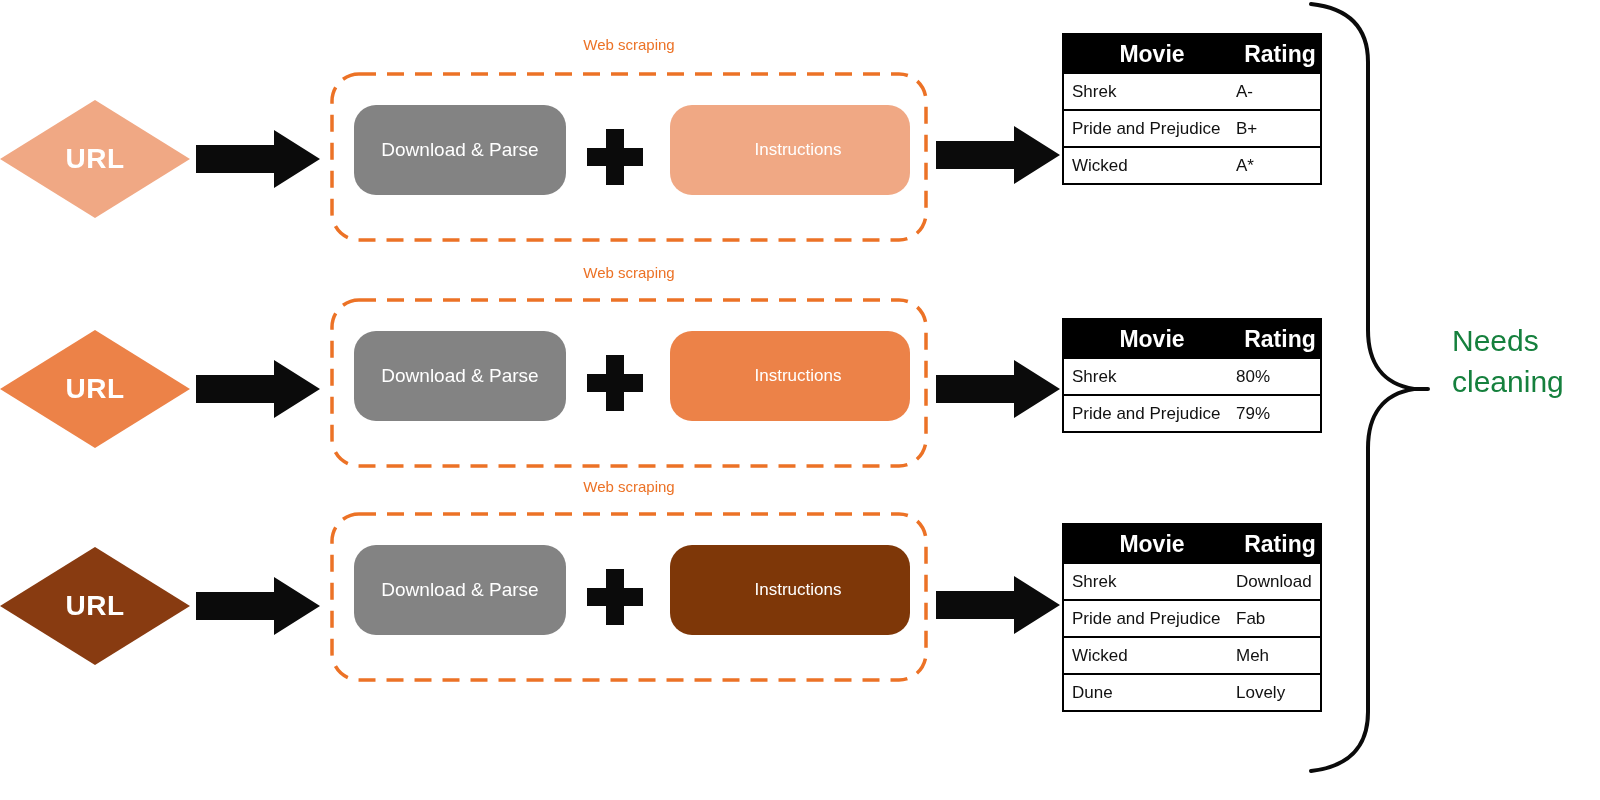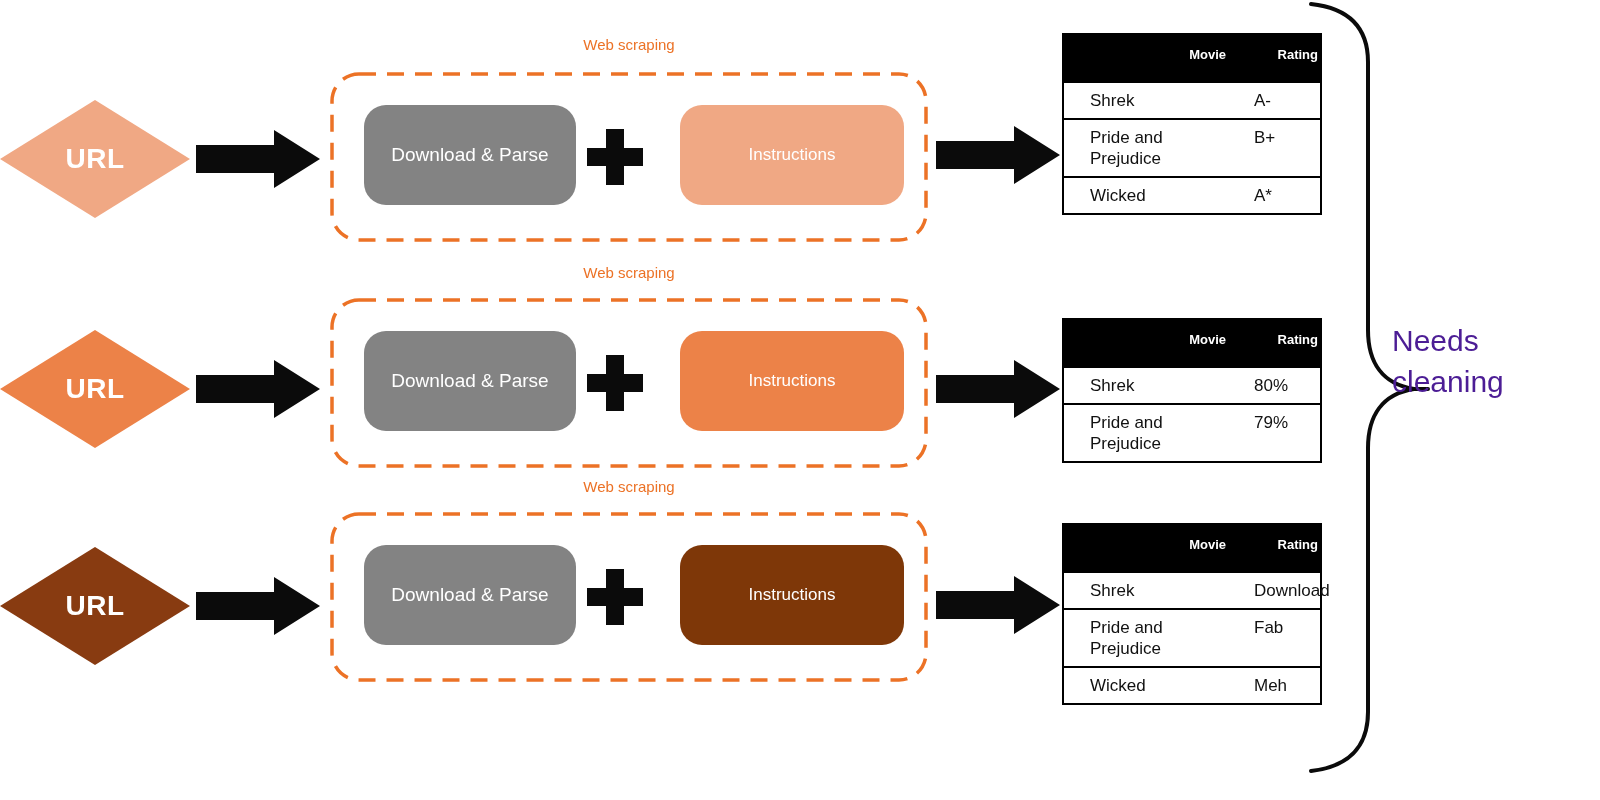--- a/index.html
+++ b/index.html
@@ -11,41 +11,41 @@
            display:flex;align-items:center;justify-content:center;
            color:#fff;font-weight:bold;font-size:28px;letter-spacing:.5px;}
 
   .arrow{position:absolute;width:124px;height:76px;}
 
   .group-label{position:absolute;left:330px;width:598px;text-align:center;
                font-size:15px;line-height:22px;}
 
   .dash-svg{position:absolute;left:330px;width:598px;height:170px;}
 
-  .inner-box{position:absolute;height:100px;border-radius:22px;
-             display:flex;align-items:center;justify-content:center;color:#fff;margin-left:10px;}
+  .inner-box{position:absolute;height:90px;border-radius:22px;
+             display:flex;align-items:center;justify-content:center;color:#fff;}
   .download-box{left:354px;width:212px;font-size:19px;}
-  .instructions-box{left:670px;width:224px;font-size:17px;}
+  .instructions-box{left:670px;width:224px;font-size:17px;padding-left:16px;}
 
   .plus{position:absolute;left:587px;width:56px;height:56px;}
   .plus::before{content:"";position:absolute;left:0;top:19px;width:56px;height:18px;background:#0b0b0b;}
   .plus::after{content:"";position:absolute;left:19px;top:0;width:18px;height:56px;background:#0b0b0b;}
 
   .ratings-table{position:absolute;left:1062px;width:258px;border-collapse:collapse;
                  table-layout:fixed;background:#fff;font-size:17px;}
-  .ratings-table th{background:#000;color:#fff;font-weight:bold;text-align:right;
-                    padding:9px 2px 16px 14px;line-height:21px;font-size:13px;}
+  .ratings-table th{background:#000;color:#fff;font-weight:bold;text-align:center;
+                    padding:9px 2px 7px 14px;line-height:21px;font-size:23px;}
   .ratings-table td{border-top:2px solid #000;vertical-align:top;
-                    padding:7px 2px 7px 26px;line-height:21px;}
+                    padding:7px 2px 7px 8px;line-height:21px;}
   .ratings-table{border:2px solid #000;}
 
   .brace-svg{position:absolute;left:0;top:0;width:1600px;height:800px;pointer-events:none;}
 
-  .needs-label{position:absolute;left:1392px;top:320px;width:135px;
-               font-size:30px;line-height:41px;color:#4c1d95;}
+  .needs-label{position:absolute;left:1452px;top:320px;width:135px;
+               font-size:30px;line-height:41px;color:#15803d;}
 </style>
 </head>
 <body>
 
 <div id="stage">
 
   <div class="diamond" style="top: 100px; background-color: rgb(240, 168, 132);">URL</div>
 
   <svg class="arrow" style="left:196px;top:121px" viewBox="0 0 124 76">
     <polygon points="0,24 78,24 78,9 124,38 78,67 78,52 0,52" fill="#0b0b0b"></polygon>
@@ -177,20 +177,24 @@
         <td>Shrek</td>
         <td>Download</td>
       </tr>
       <tr>
         <td>Pride and Prejudice</td>
         <td>Fab</td>
       </tr>
       <tr>
         <td>Wicked</td>
         <td>Meh</td>
+      </tr>
+      <tr>
+        <td>Dune</td>
+        <td>Lovely</td>
       </tr>
     </tbody>
   </table>
 
   <svg class="brace-svg" viewBox="0 0 1600 800">
     <path d="M 1311,4 C 1347,8 1368,26 1368,62
              L 1368,330
              C 1368,362 1382,384 1414,389
              L 1428,389
              M 1414,389

